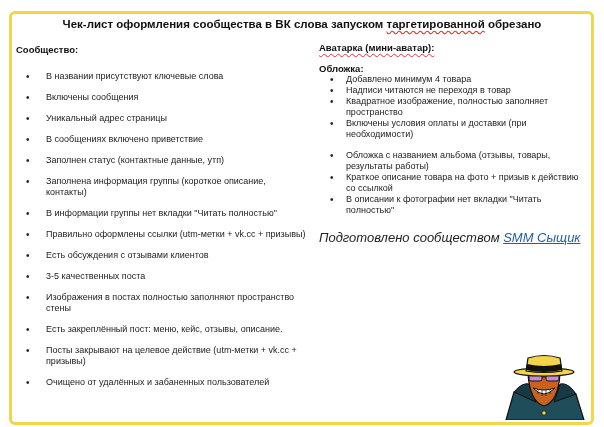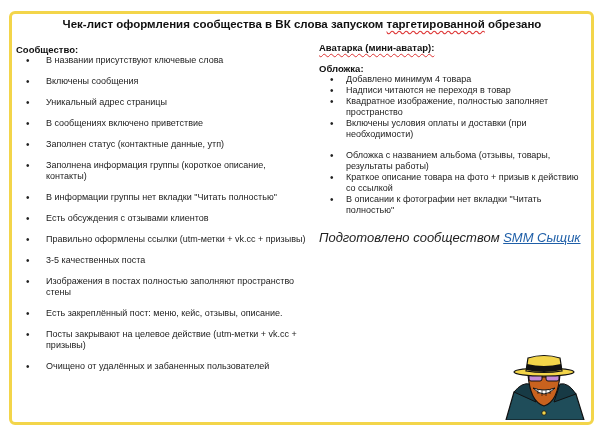--- a/index.html
+++ b/index.html
@@ -9,21 +9,21 @@
            border: 3px solid #f3d54a; border-radius: 6px; background: #fff; }
   .title { position: absolute; left: 0; right: 0; top: 18px; text-align: center;
            font-size: 11.5px; font-weight: bold; color: #111; }
   .sq { text-decoration: underline; text-decoration-style: wavy;
         text-decoration-color: #d33; text-underline-offset: 2px; }
   .link { color: #1f5fa8; text-decoration: underline; }
   .col-left { position: absolute; left: 16px; top: 44px; width: 290px; }
   .col-right { position: absolute; left: 319px; top: 42px; width: 270px; }
   .sec-h { font-size: 9.5px; font-weight: bold; color: #111; margin: 0; }
   ul { margin: 0; padding: 0; list-style: none; }
-  .left-list { margin-top: 0; }
+  .left-list { margin-top: 16px; }
   .left-list li { position: relative; padding-left: 30px; font-size: 9px;
                   line-height: 11px; margin-bottom: 10px; color: #222; }
   .left-list li::before { content: "\2022"; position: absolute; left: 10px; top: 0; font-size: 10px; }
   .right-list li { position: relative; padding-left: 27px; font-size: 9px;
                    line-height: 11px; color: #222; }
   .right-list li::before { content: "\2022"; position: absolute; left: 11px; top: 0; font-size: 10px; }
   .right-sec { margin-bottom: 10px; }
   .credit { font-size: 13px; font-style: italic; color: #222; margin-top: 14px; }
   .mascot { position: absolute; left: 500px; top: 352px; width: 88px; height: 68px; }
 </style>
@@ -39,22 +39,22 @@
 <div class="col-left">
   <p class="sec-h">Сообщество:</p>
   <ul class="left-list">
     <li>В названии присутствуют ключевые слова</li>
     <li>Включены сообщения</li>
     <li>Уникальный адрес страницы</li>
     <li>В сообщениях включено приветствие</li>
     <li>Заполнен статус (контактные данные, утп)</li>
     <li>Заполнена информация группы (короткое описание, контакты)</li>
     <li>В информации группы нет вкладки "Читать полностью"</li>
+    <li>Правильно оформлены ссылки (utm-метки + vk.cc + призывы)</li>
     <li>Есть обсуждения с отзывами клиентов</li>
-    <li>Правильно оформлены ссылки (utm-метки + vk.cc + призывы)</li>
     <li>3-5 качественных поста</li>
     <li>Изображения в постах полностью заполняют пространство стены</li>
     <li>Есть закреплённый пост: меню, кейс, отзывы, описание.</li>
     <li>Посты закрывают на целевое действие (utm-метки + vk.cc + призывы)</li>
     <li>Очищено от удалённых и забаненных пользователей</li>
 
   </ul>
 </div>
 
 <div class="col-right">

